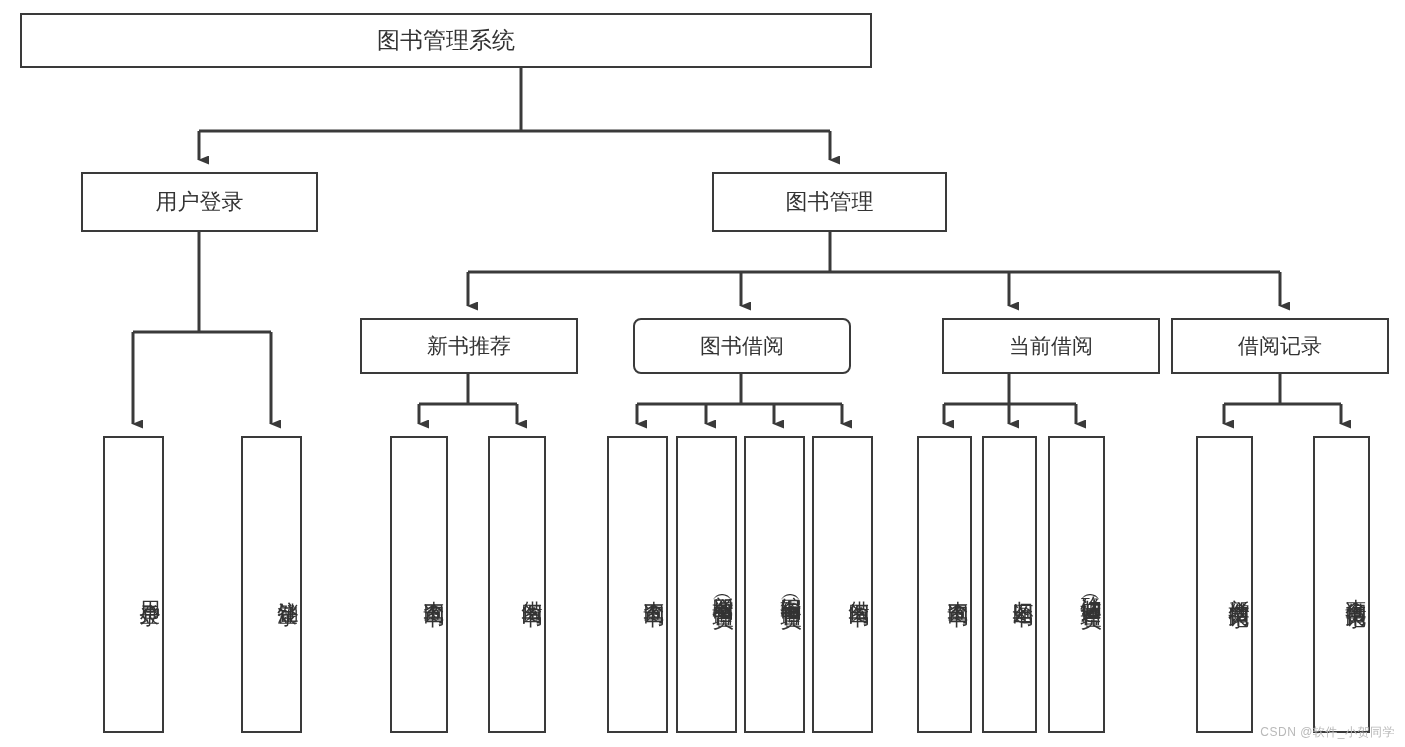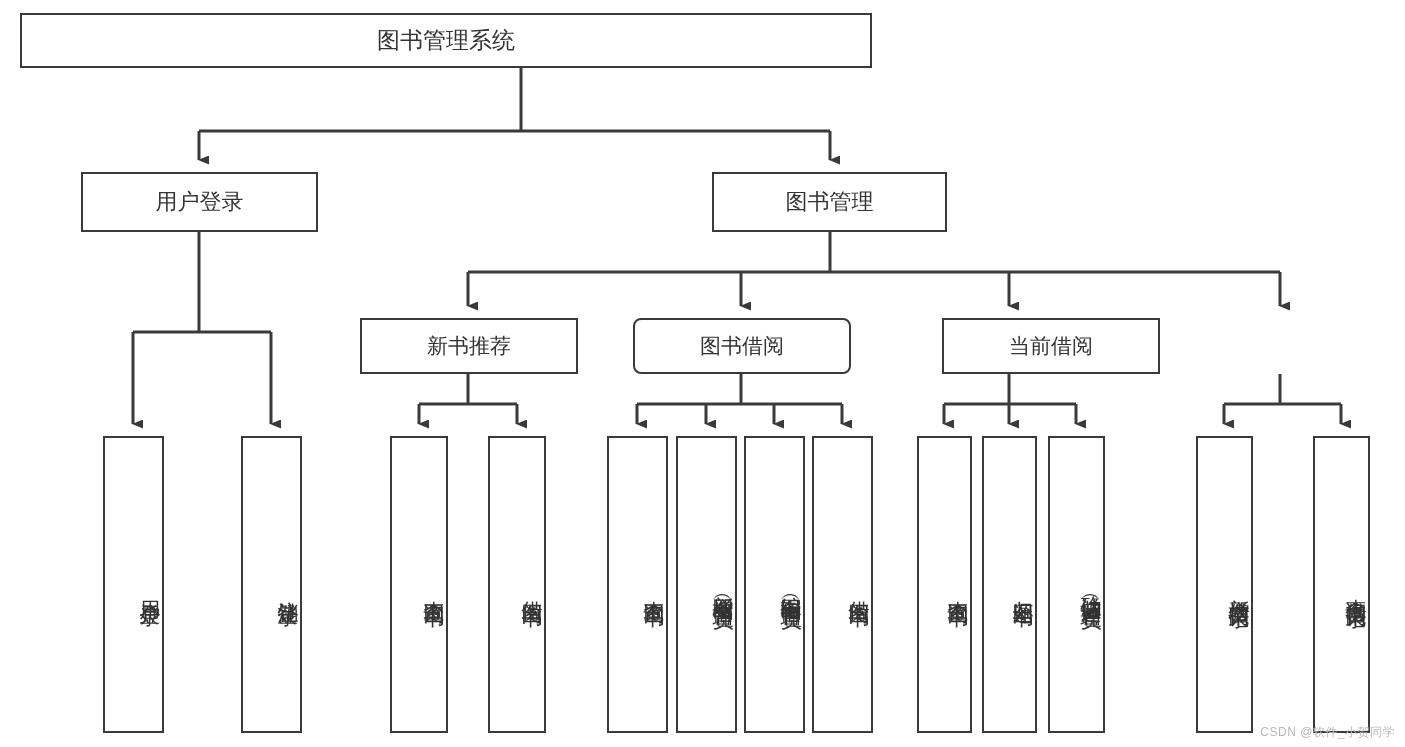--- a/index.html
+++ b/index.html
@@ -138,20 +138,23 @@
 
   <div class="node lvl2" style="left: 360px; top: 318px; width: 218px; height: 56px; border-color: rgb(58, 58, 58); background: rgb(255, 255, 255); color: rgb(51, 51, 51);">
     <span class="label">新书推荐</span>
   </div>
   <div class="node lvl2" style="left: 633px; top: 318px; width: 218px; height: 56px; border-color: rgb(58, 58, 58); background: rgb(255, 255, 255); color: rgb(51, 51, 51); border-radius: 8px;">
     <span class="label">图书借阅</span>
   </div>
   <div class="node lvl2" style="left: 901px; top: 318px; width: 218px; height: 56px; border-color: rgb(58, 58, 58); background: rgb(255, 255, 255); color: rgb(51, 51, 51); margin-left: 41px;">
     <span class="label">当前借阅</span>
   </div>
+  <div class="node lvl2" style="left: 1171px; top: 318px; width: 218px; height: 56px; border-color: rgb(58, 58, 58); background: rgb(255, 255, 255); color: rgb(51, 51, 51);">
+    <span class="label">借阅记录</span>
+  </div>
 
   <div class="node leaf" style="left: 103px; top: 436px; width: 61px; height: 297px; border-color: rgb(58, 58, 58); background: rgb(255, 255, 255); color: rgb(51, 51, 51);">
     <span class="label">用户登录</span>
   </div>
   <div class="node leaf" style="left: 241px; top: 436px; width: 61px; height: 297px; border-color: rgb(58, 58, 58); background: rgb(255, 255, 255); color: rgb(51, 51, 51);">
     <span class="label">注销登录</span>
   </div>
   <div class="node leaf" style="left: 390px; top: 436px; width: 58px; height: 297px; border-color: rgb(58, 58, 58); background: rgb(255, 255, 255); color: rgb(51, 51, 51);">
     <span class="label">查询图书</span>
   </div>

